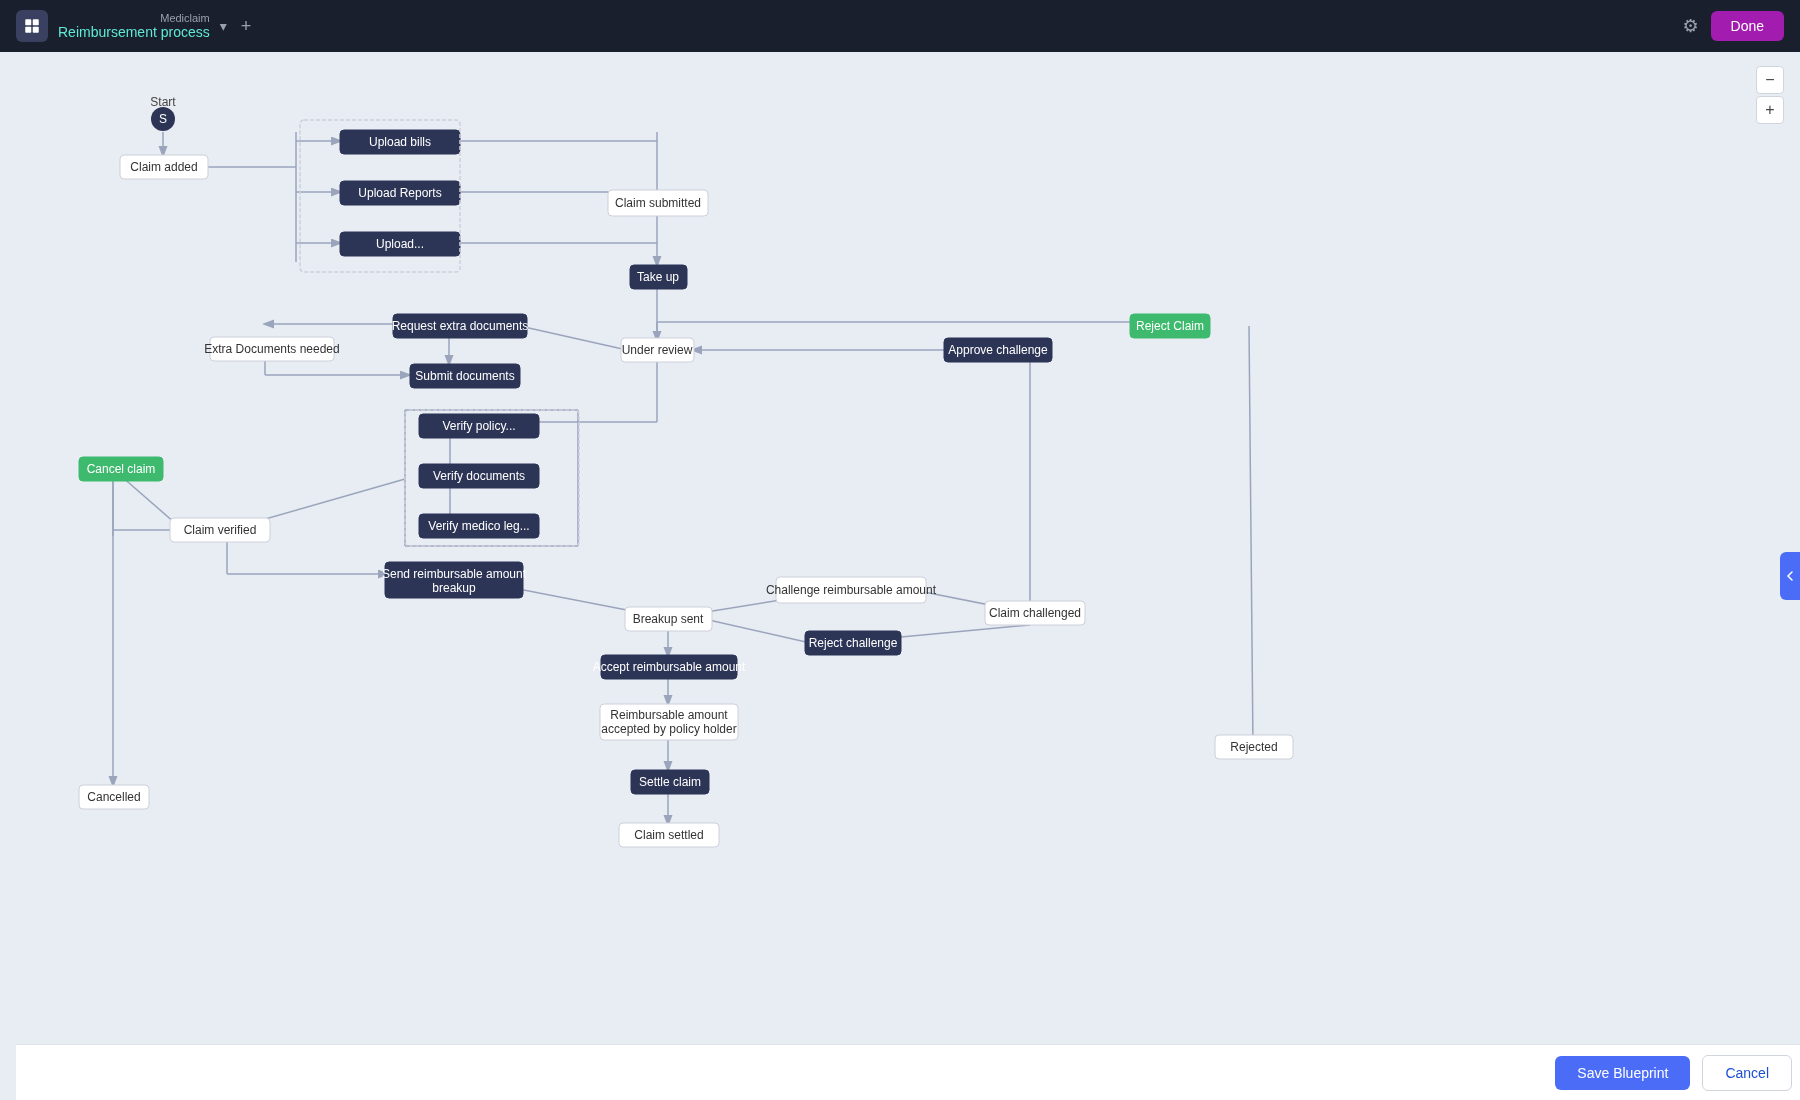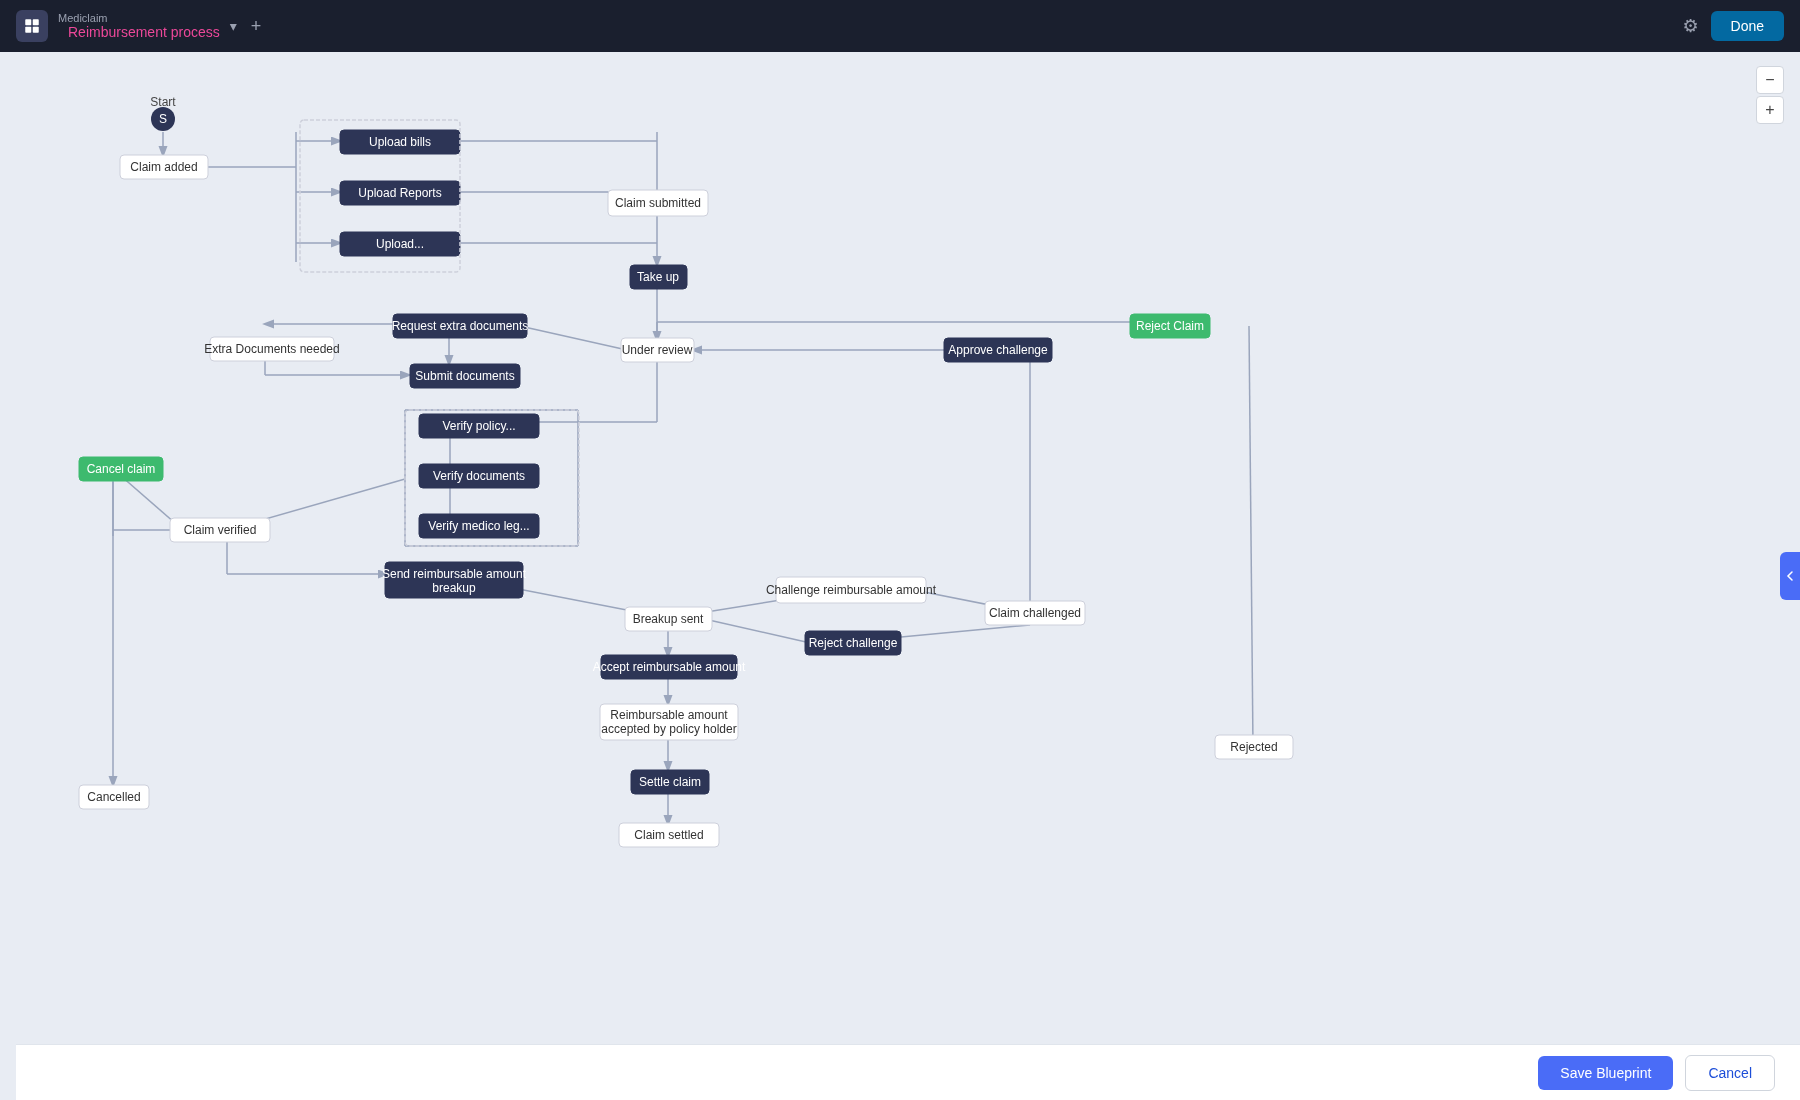--- a/index.html
+++ b/index.html
@@ -7,28 +7,28 @@
 
     
     .header {
       position: fixed; top: 0; left: 0; right: 0; height: 52px;
       background: #1a1f2e; display: flex; align-items: center; padding: 0 16px;
       z-index: 100; justify-content: space-between;
     }
     .header-left { display: flex; align-items: center; gap: 10px; }
     .header-icon { width: 32px; height: 32px; background: #3a4060; border-radius: 6px; display: flex; align-items: center; justify-content: center; }
     .header-icon svg { width: 18px; height: 18px; fill: white; }
-    .header-title { display: flex; flex-direction: column; }
+    .header-title { display: flex; flex-direction: column; text-align: right; }
     .header-app { color: #9aa0b0; font-size: 11px; }
-    .header-page { color: #ec4899; font-size: 14px; font-weight: 500; margin-left: 10px; }
+    .header-page { color: #5eead4; font-size: 14px; font-weight: 500; }
     .header-chevron { color: #9aa0b0; font-size: 14px; cursor: pointer; }
     .header-plus { color: #9aa0b0; font-size: 18px; cursor: pointer; margin-left: 4px; }
     .header-right { display: flex; align-items: center; gap: 12px; }
     .gear-btn { color: #9aa0b0; font-size: 18px; cursor: pointer; }
-    .done-btn { background: #0369a1; color: white; border: none; border-radius: 6px; padding: 7px 20px; font-size: 14px; font-weight: 500; cursor: pointer; }
+    .done-btn { background: #a21caf; color: white; border: none; border-radius: 6px; padding: 7px 20px; font-size: 14px; font-weight: 500; cursor: pointer; }
 
     
     .canvas {
       position: absolute; top: 52px; left: 0; right: 0; bottom: 0;
       background: #e8ecf3; overflow: hidden;
     }
 
     
     .zoom-controls {
       position: absolute; top: 14px; right: 16px;
@@ -47,21 +47,21 @@
       display: flex; align-items: center; justify-content: center;
       cursor: pointer; z-index: 50;
     }
     .collapse-panel svg { fill: white; width: 12px; height: 12px; }
 
     
     .bottom-bar {
       position: fixed; bottom: 0; left: 16px; right: 0; height: 56px;
       background: white; border-top: 1px solid #e0e5ec;
       display: flex; align-items: center; justify-content: flex-end;
-      padding: 0 25px; gap: 12px; z-index: 100;
+      padding: 0 8px; gap: 12px; z-index: 100;
     }
     .save-btn { background: #4a6cf7; color: white; border: none; border-radius: 6px; padding: 9px 22px; font-size: 14px; font-weight: 500; cursor: pointer; }
     .cancel-btn { background: white; color: #1d4ed8; border: 1px solid #d0d5dd; border-radius: 6px; padding: 9px 22px; font-size: 14px; cursor: pointer; }
 
     
     .flow-wrapper {
       position: absolute; top: 0; left: 0; width: 1800px; height: 1048px;
     }
 
     

